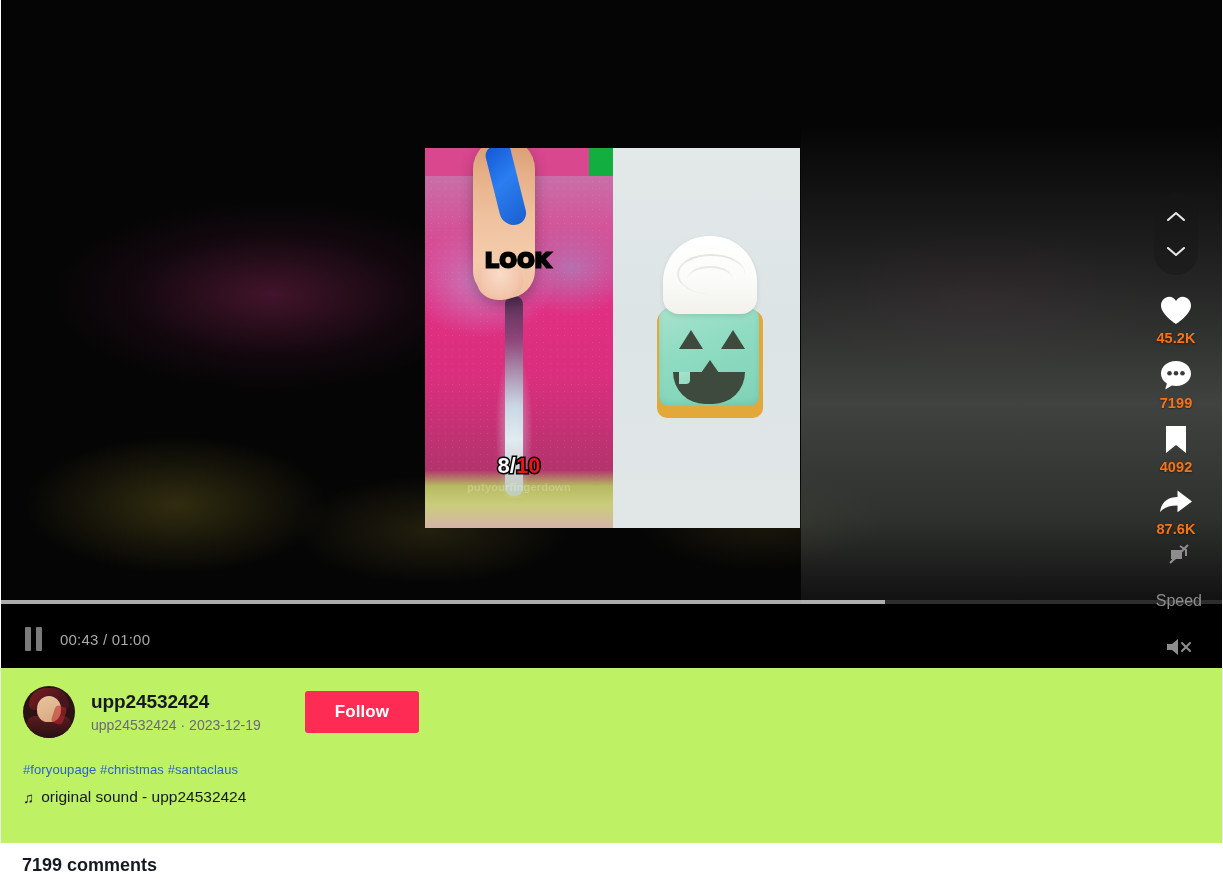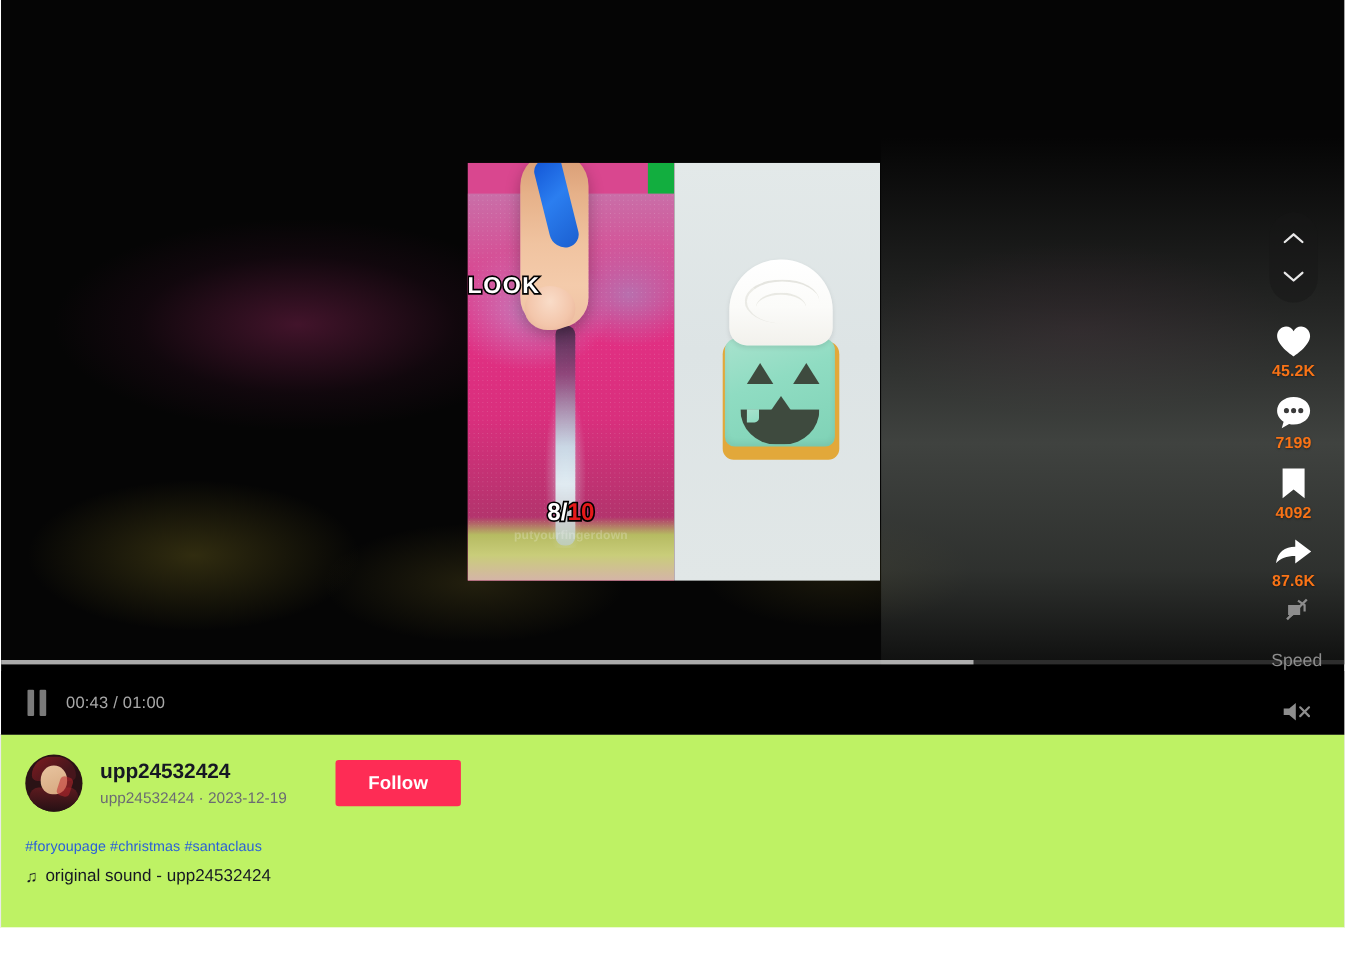--- a/index.html
+++ b/index.html
@@ -149,25 +149,25 @@
   .slime-bottom {
     position: absolute;
     left: 0; bottom: 0;
     width: 100%; height: 58px;
     background: linear-gradient(to bottom, rgba(180,185,90,0.0) 0%, #b6bb62 28%, #c9cd7a 60%, #d5b4a8 100%);
   }
   .txt-look {
     position: absolute;
     left: 0; top: 100px;
     width: 100%;
-    text-align: left;
+    text-align: center;
     font-size: 21px;
     font-weight: 800;
     letter-spacing: 1.4px;
-    color: #ffffff;
+    color: #000000;
     -webkit-text-stroke: 3px #000000;
     paint-order: stroke fill;
     font-family: "Liberation Sans", sans-serif;
   }
   .txt-rating {
     position: absolute;
     left: 0; top: 305px;
     width: 100%;
     text-align: center;
     font-size: 22px;
@@ -631,14 +631,15 @@
     <div class="tags">
       <span>#foryoupage #christmas #santaclaus</span>
     </div>
 
     <div class="music">
       <span class="note">♫</span>
       <span>original sound - upp24532424</span>
     </div>
   </div>
 
+  <div class="comments-header">7199 comments</div>
 
 </div>
 
 </body></html>

